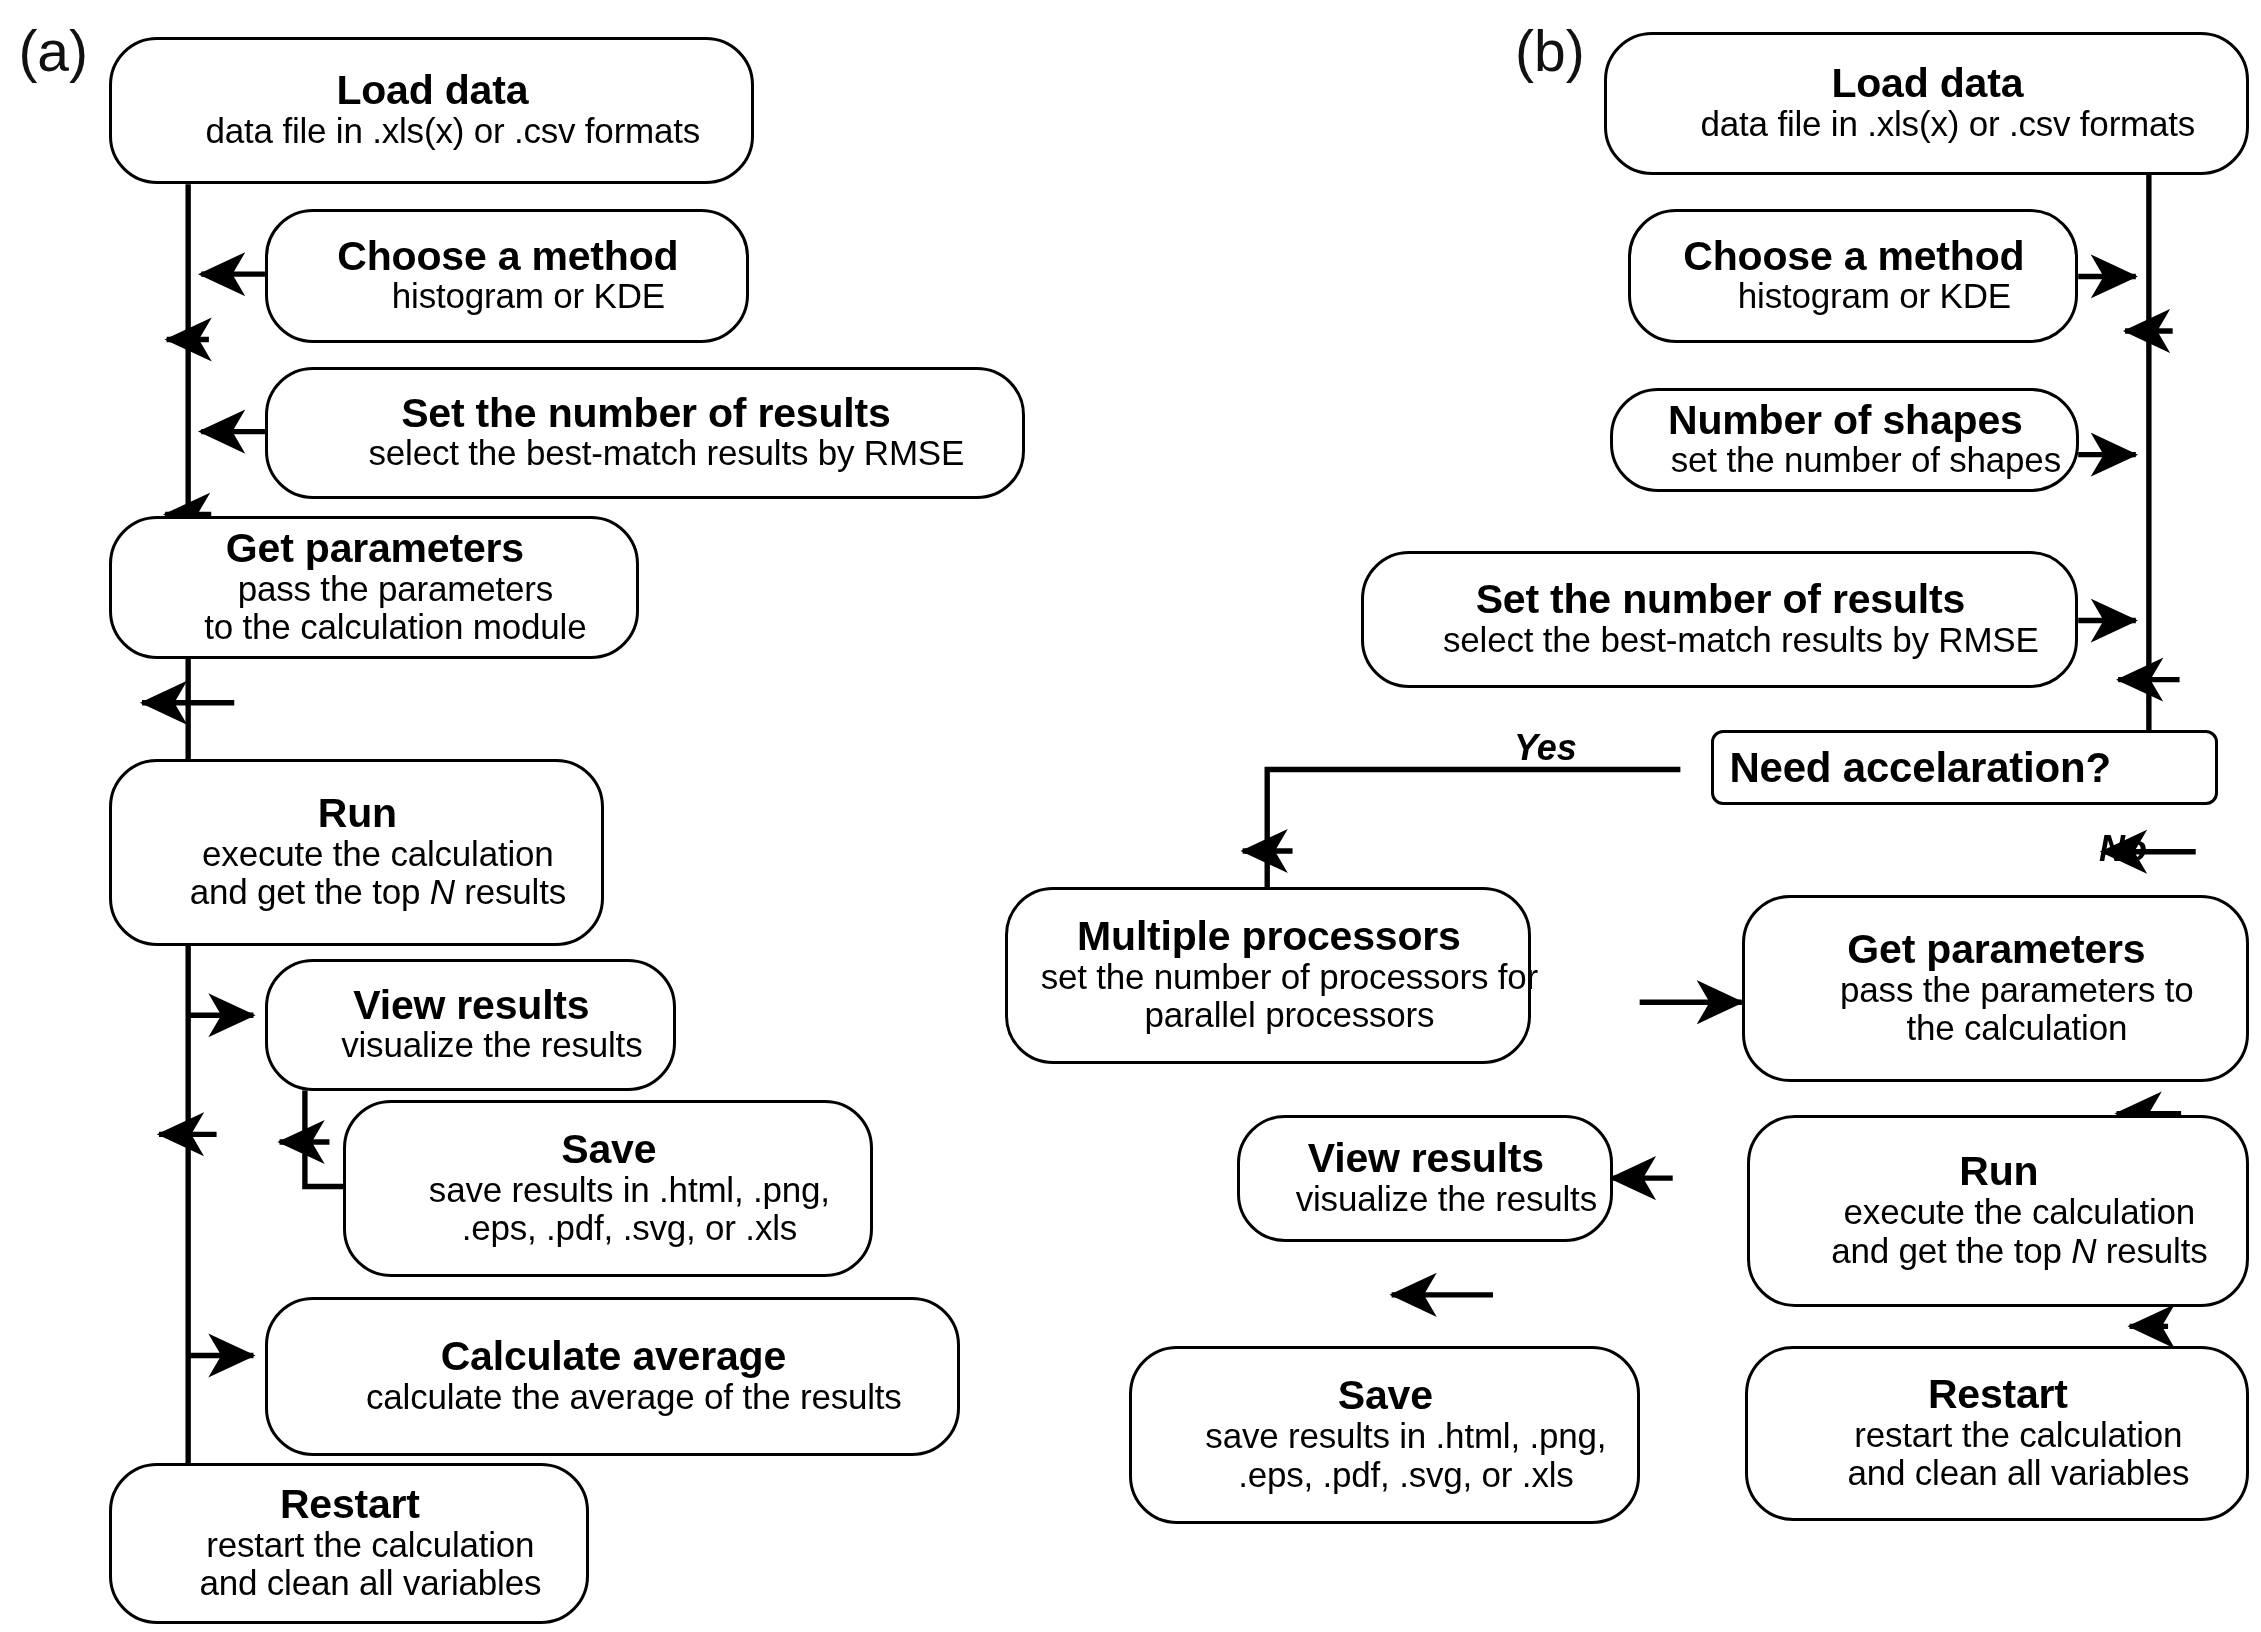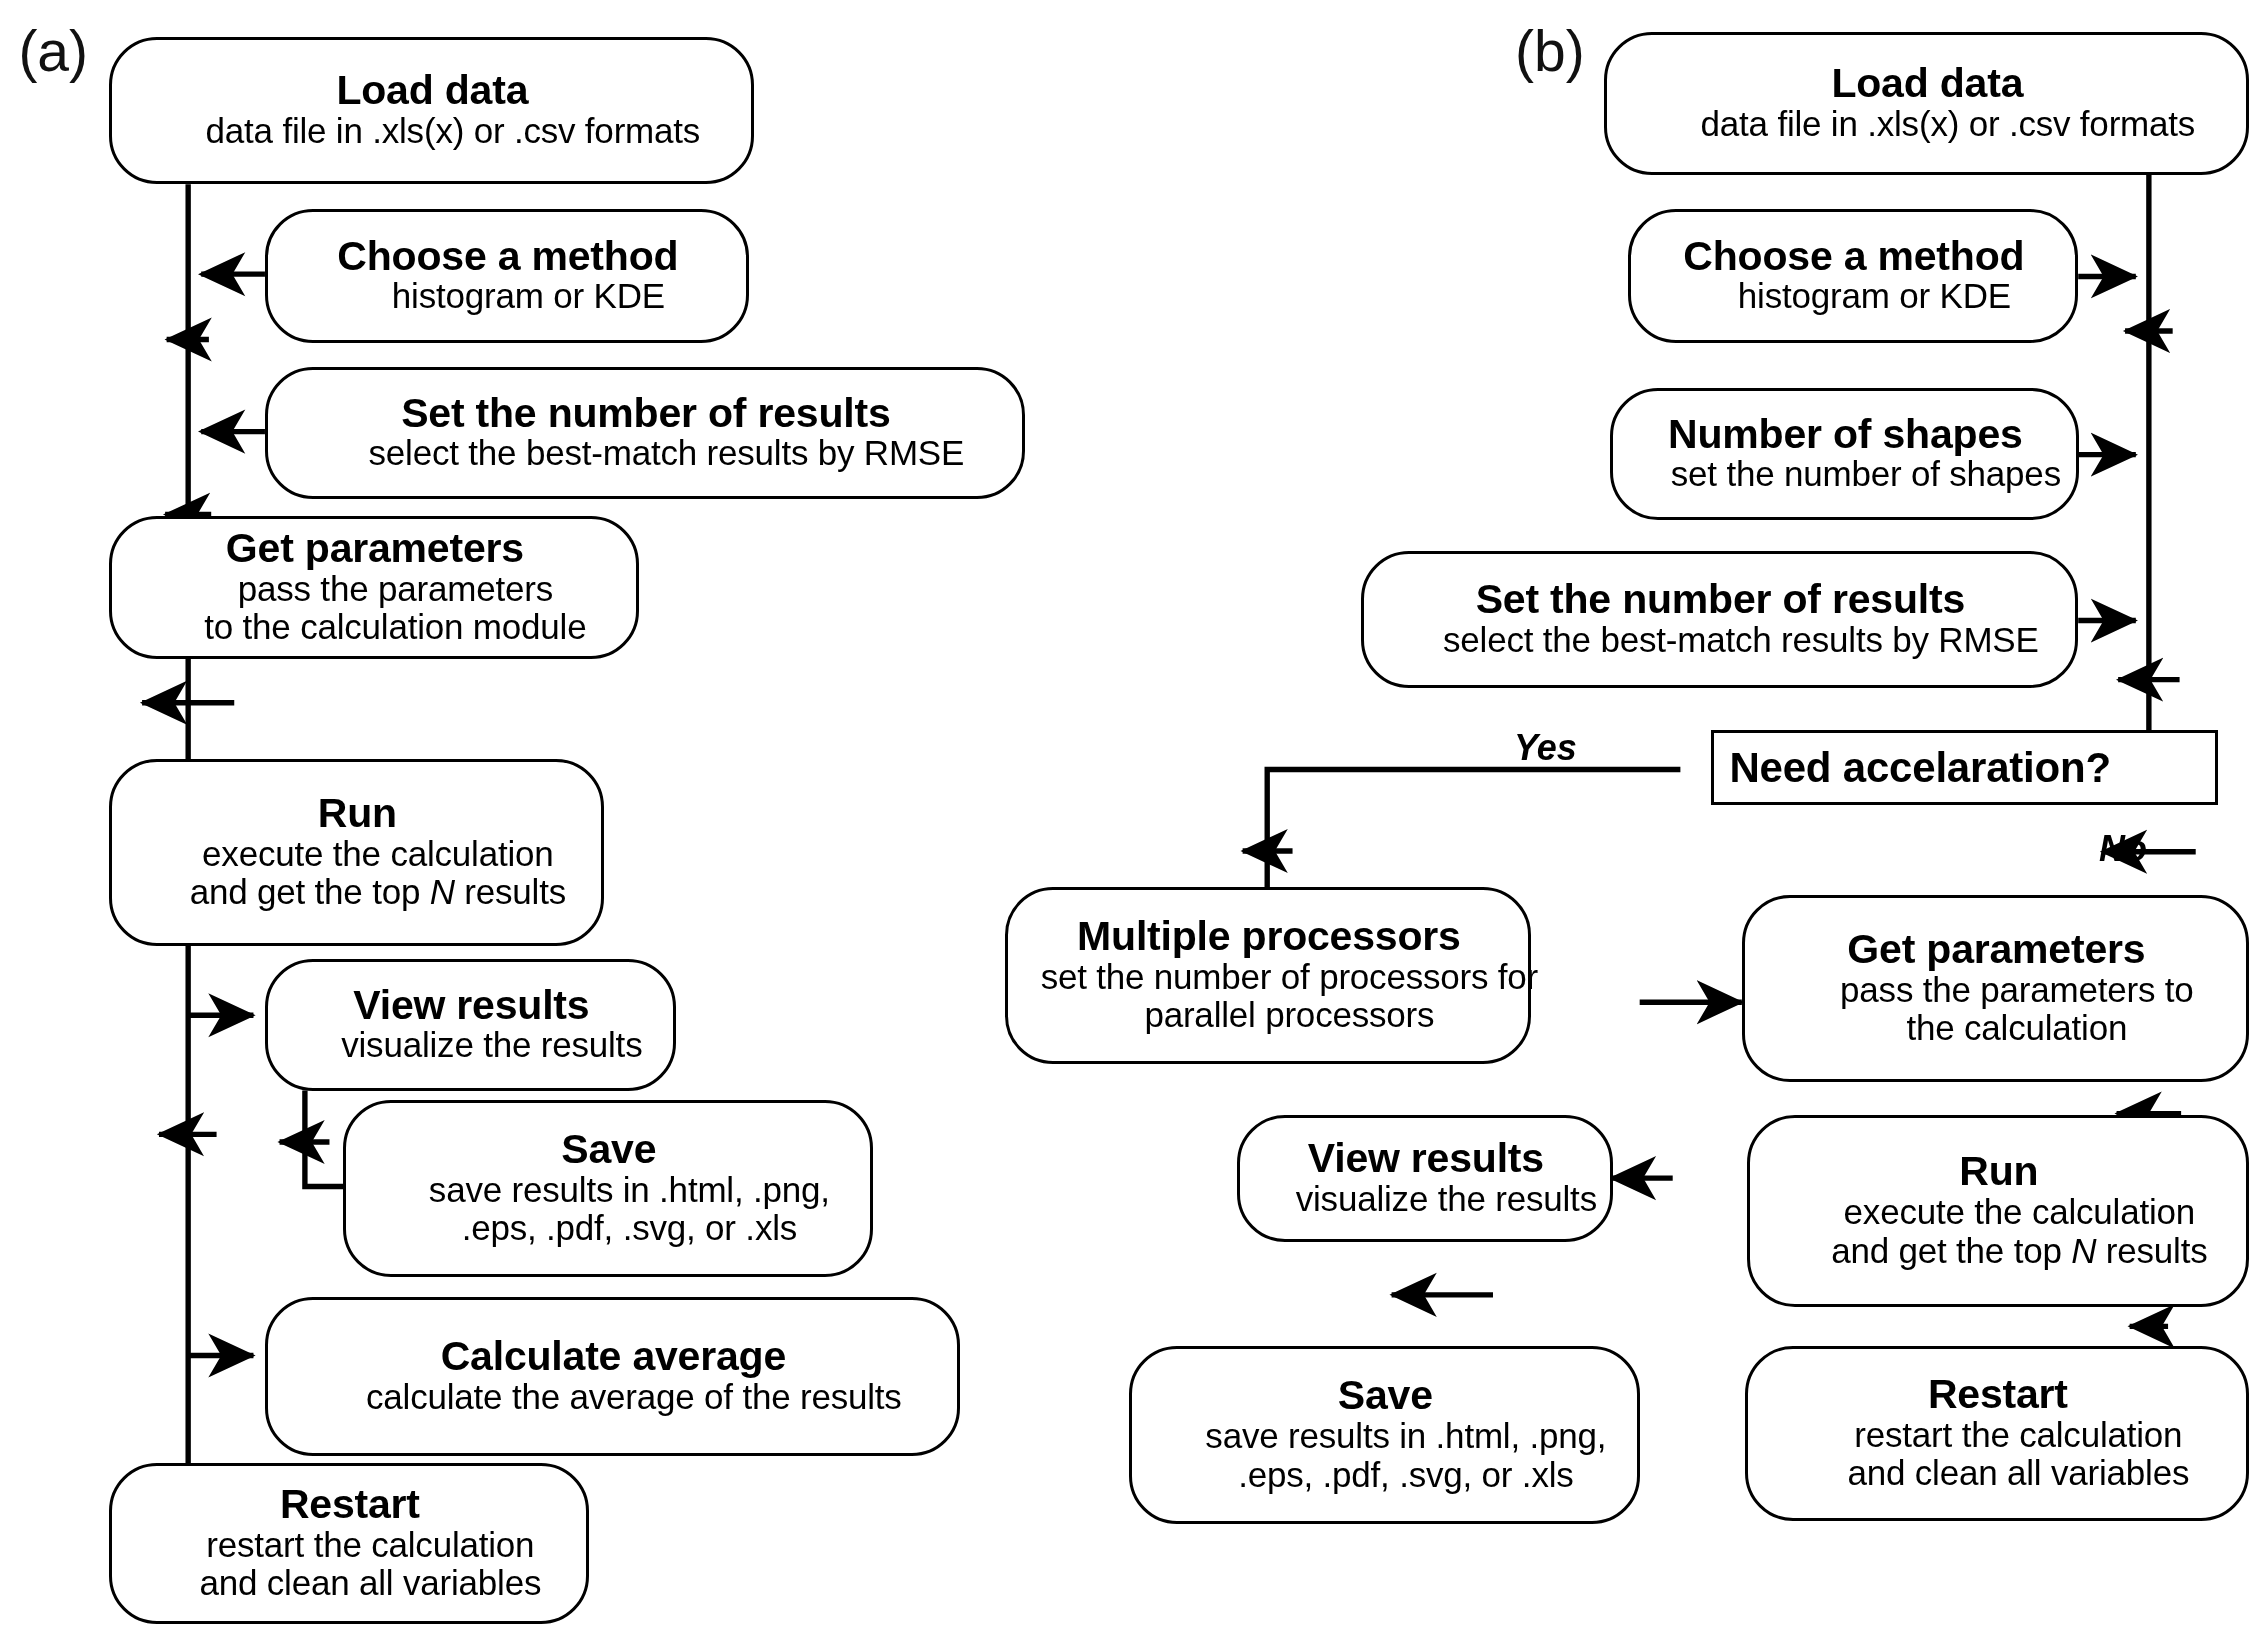--- a/index.html
+++ b/index.html
@@ -12,21 +12,21 @@
     font-size:57px;color:#111;font-weight:400;line-height:1;white-space:nowrap;
   }
 
   .node{
     position:absolute;box-sizing:border-box;
     background:#ffffff;border:3.8px solid #000;
     display:flex;flex-direction:column;justify-content:center;
     padding:3.1px 12.3px 4.6px 14px;overflow:visible;
   }
   .node.round{border-radius:48px;align-items:center;}
-  .node.rect{border-radius:0;}
+  .node.rect{border-radius:12px;}
   .title{
     font-weight:bold;font-size:41px;line-height:1.04;color:#000;
     white-space:nowrap;letter-spacing:-0.2px;
   }
   .desc{
     font-weight:400;font-size:35px;line-height:1.10;color:#000;
     white-space:nowrap;letter-spacing:-0.2px;margin-left:41px;
   }
   .desc em{font-style:italic;}
   .node.rect .title{font-size:42px;}
@@ -157,21 +157,21 @@
   <div class="node round" style="left:1604px;top:32px;width:645px;height:143px;">
     <div class="title">Load data</div>
     <div class="desc">data file in .xls(x) or .csv formats</div>
   </div>
 
   <div class="node round" style="left:1628px;top:209px;width:450px;height:134px;">
     <div class="title">Choose a method</div>
     <div class="desc">histogram or KDE</div>
   </div>
 
-  <div class="node round" style="left:1610px;top:388px;width:469px;height:132px;">
+  <div class="node round" style="left:1610px;top:388px;width:469px;height:104px;">
     <div class="title">Number of shapes</div>
     <div class="desc">set the number of shapes</div>
   </div>
 
   <div class="node round" style="left:1361px;top:551px;width:717px;height:137px;">
     <div class="title">Set the number of results</div>
     <div class="desc">select the best-match results by RMSE</div>
   </div>
 
   <div class="node rect" style="left:1711px;top:730px;width:507px;height:75px;padding:0 15.4px;">

